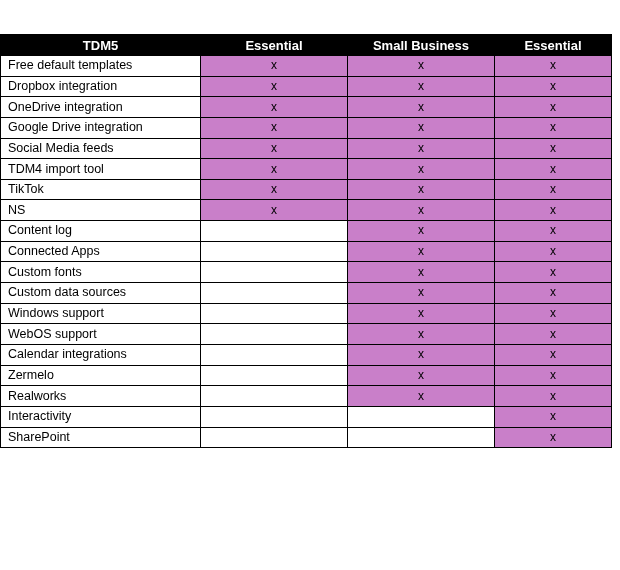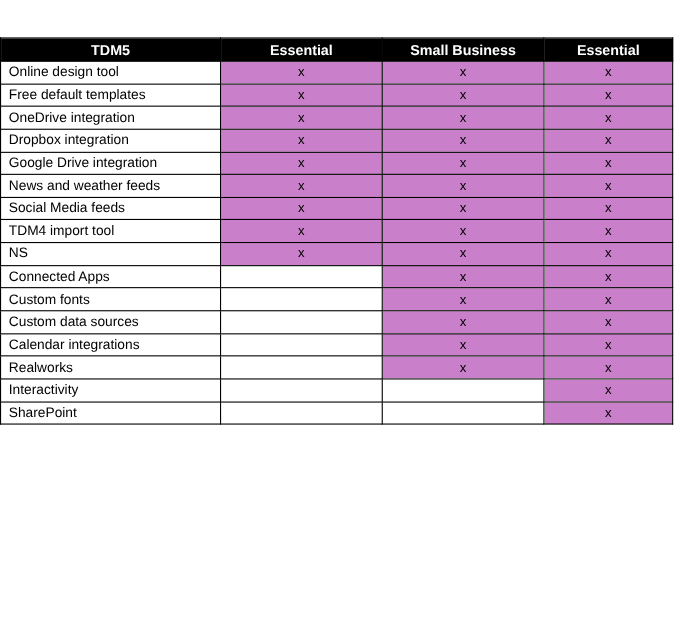--- a/index.html
+++ b/index.html
@@ -52,70 +52,70 @@
     <thead>
       <tr>
         <th>TDM5</th>
         <th>Essential</th>
         <th>Small Business</th>
         <th>Essential</th>
       </tr>
     </thead>
     <tbody id="tbody">
         <tr>
-          <td>Online design tool</td>
+          <td>Free default templates</td>
           <td class="mark on" style="background: rgb(201, 127, 201);">x</td>
           <td class="mark on" style="background: rgb(201, 127, 201);">x</td>
           <td class="mark on" style="background: rgb(201, 127, 201);">x</td>
         </tr>
         <tr>
-          <td>Free default templates</td>
+          <td>Dropbox integration</td>
           <td class="mark on" style="background: rgb(201, 127, 201);">x</td>
           <td class="mark on" style="background: rgb(201, 127, 201);">x</td>
           <td class="mark on" style="background: rgb(201, 127, 201);">x</td>
         </tr>
         <tr>
           <td>OneDrive integration</td>
           <td class="mark on" style="background: rgb(201, 127, 201);">x</td>
           <td class="mark on" style="background: rgb(201, 127, 201);">x</td>
           <td class="mark on" style="background: rgb(201, 127, 201);">x</td>
         </tr>
         <tr>
-          <td>Dropbox integration</td>
-          <td class="mark on" style="background: rgb(201, 127, 201);">x</td>
-          <td class="mark on" style="background: rgb(201, 127, 201);">x</td>
-          <td class="mark on" style="background: rgb(201, 127, 201);">x</td>
-        </tr>
-        <tr>
           <td>Google Drive integration</td>
-          <td class="mark on" style="background: rgb(201, 127, 201);">x</td>
-          <td class="mark on" style="background: rgb(201, 127, 201);">x</td>
-          <td class="mark on" style="background: rgb(201, 127, 201);">x</td>
-        </tr>
-        <tr>
-          <td>News and weather feeds</td>
           <td class="mark on" style="background: rgb(201, 127, 201);">x</td>
           <td class="mark on" style="background: rgb(201, 127, 201);">x</td>
           <td class="mark on" style="background: rgb(201, 127, 201);">x</td>
         </tr>
         <tr>
           <td>Social Media feeds</td>
           <td class="mark on" style="background: rgb(201, 127, 201);">x</td>
           <td class="mark on" style="background: rgb(201, 127, 201);">x</td>
           <td class="mark on" style="background: rgb(201, 127, 201);">x</td>
         </tr>
         <tr>
           <td>TDM4 import tool</td>
           <td class="mark on" style="background: rgb(201, 127, 201);">x</td>
           <td class="mark on" style="background: rgb(201, 127, 201);">x</td>
           <td class="mark on" style="background: rgb(201, 127, 201);">x</td>
         </tr>
         <tr>
+          <td>TikTok</td>
+          <td class="mark on" style="background: rgb(201, 127, 201);">x</td>
+          <td class="mark on" style="background: rgb(201, 127, 201);">x</td>
+          <td class="mark on" style="background: rgb(201, 127, 201);">x</td>
+        </tr>
+        <tr>
           <td>NS</td>
           <td class="mark on" style="background: rgb(201, 127, 201);">x</td>
+          <td class="mark on" style="background: rgb(201, 127, 201);">x</td>
+          <td class="mark on" style="background: rgb(201, 127, 201);">x</td>
+        </tr>
+        <tr>
+          <td>Content log</td>
+          <td class="mark off" style="background: rgb(255, 255, 255);"></td>
           <td class="mark on" style="background: rgb(201, 127, 201);">x</td>
           <td class="mark on" style="background: rgb(201, 127, 201);">x</td>
         </tr>
         <tr>
           <td>Connected Apps</td>
           <td class="mark off" style="background: rgb(255, 255, 255);"></td>
           <td class="mark on" style="background: rgb(201, 127, 201);">x</td>
           <td class="mark on" style="background: rgb(201, 127, 201);">x</td>
         </tr>
         <tr>
@@ -124,21 +124,39 @@
           <td class="mark on" style="background: rgb(201, 127, 201);">x</td>
           <td class="mark on" style="background: rgb(201, 127, 201);">x</td>
         </tr>
         <tr>
           <td>Custom data sources</td>
           <td class="mark off" style="background: rgb(255, 255, 255);"></td>
           <td class="mark on" style="background: rgb(201, 127, 201);">x</td>
           <td class="mark on" style="background: rgb(201, 127, 201);">x</td>
         </tr>
         <tr>
+          <td>Windows support</td>
+          <td class="mark off" style="background: rgb(255, 255, 255);"></td>
+          <td class="mark on" style="background: rgb(201, 127, 201);">x</td>
+          <td class="mark on" style="background: rgb(201, 127, 201);">x</td>
+        </tr>
+        <tr>
+          <td>WebOS support</td>
+          <td class="mark off" style="background: rgb(255, 255, 255);"></td>
+          <td class="mark on" style="background: rgb(201, 127, 201);">x</td>
+          <td class="mark on" style="background: rgb(201, 127, 201);">x</td>
+        </tr>
+        <tr>
           <td>Calendar integrations</td>
+          <td class="mark off" style="background: rgb(255, 255, 255);"></td>
+          <td class="mark on" style="background: rgb(201, 127, 201);">x</td>
+          <td class="mark on" style="background: rgb(201, 127, 201);">x</td>
+        </tr>
+        <tr>
+          <td>Zermelo</td>
           <td class="mark off" style="background: rgb(255, 255, 255);"></td>
           <td class="mark on" style="background: rgb(201, 127, 201);">x</td>
           <td class="mark on" style="background: rgb(201, 127, 201);">x</td>
         </tr>
         <tr>
           <td>Realworks</td>
           <td class="mark off" style="background: rgb(255, 255, 255);"></td>
           <td class="mark on" style="background: rgb(201, 127, 201);">x</td>
           <td class="mark on" style="background: rgb(201, 127, 201);">x</td>
         </tr>

